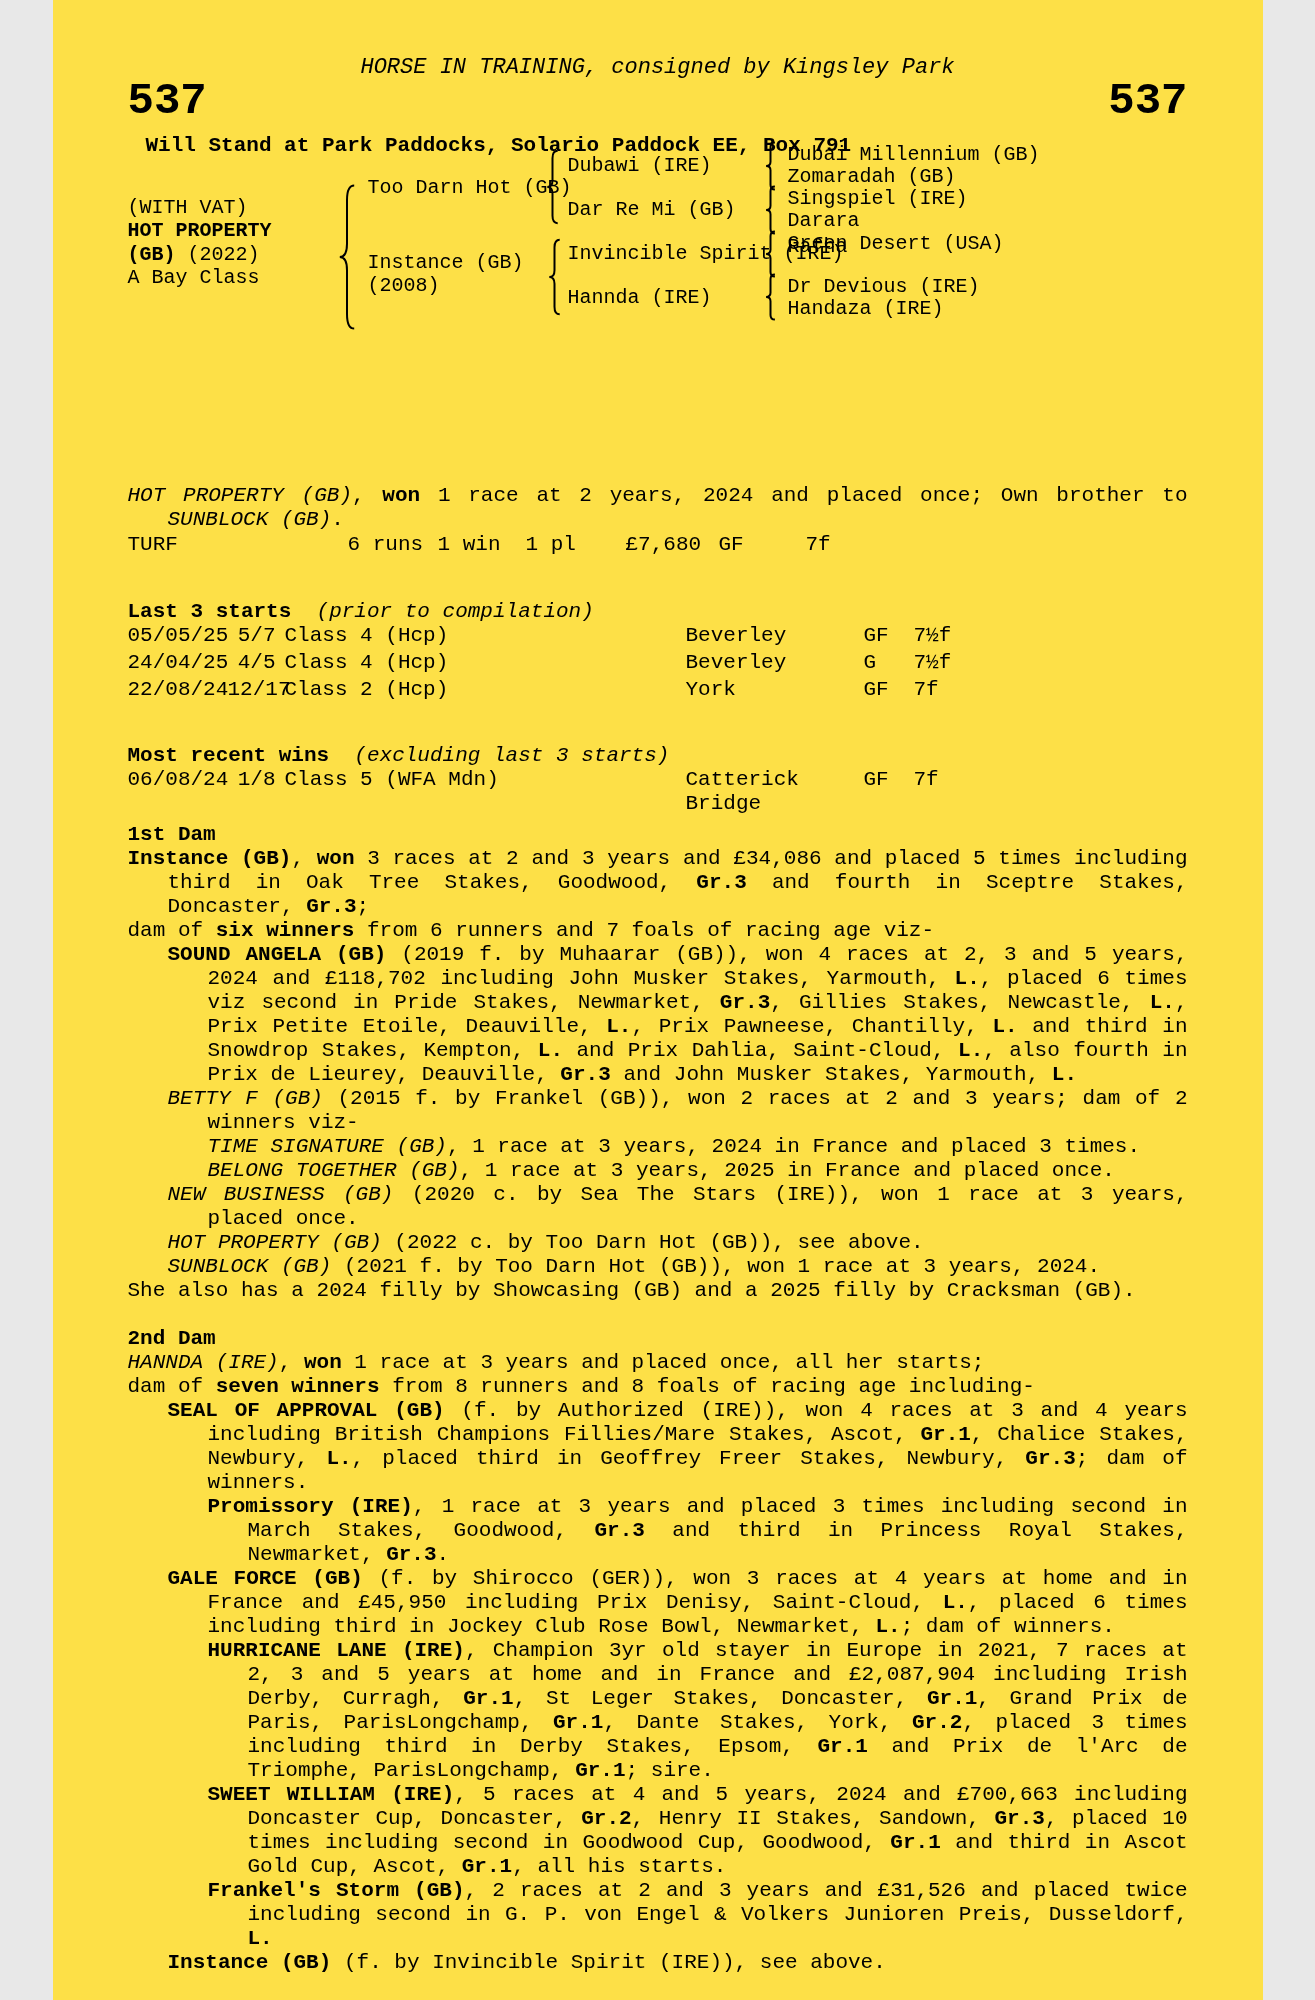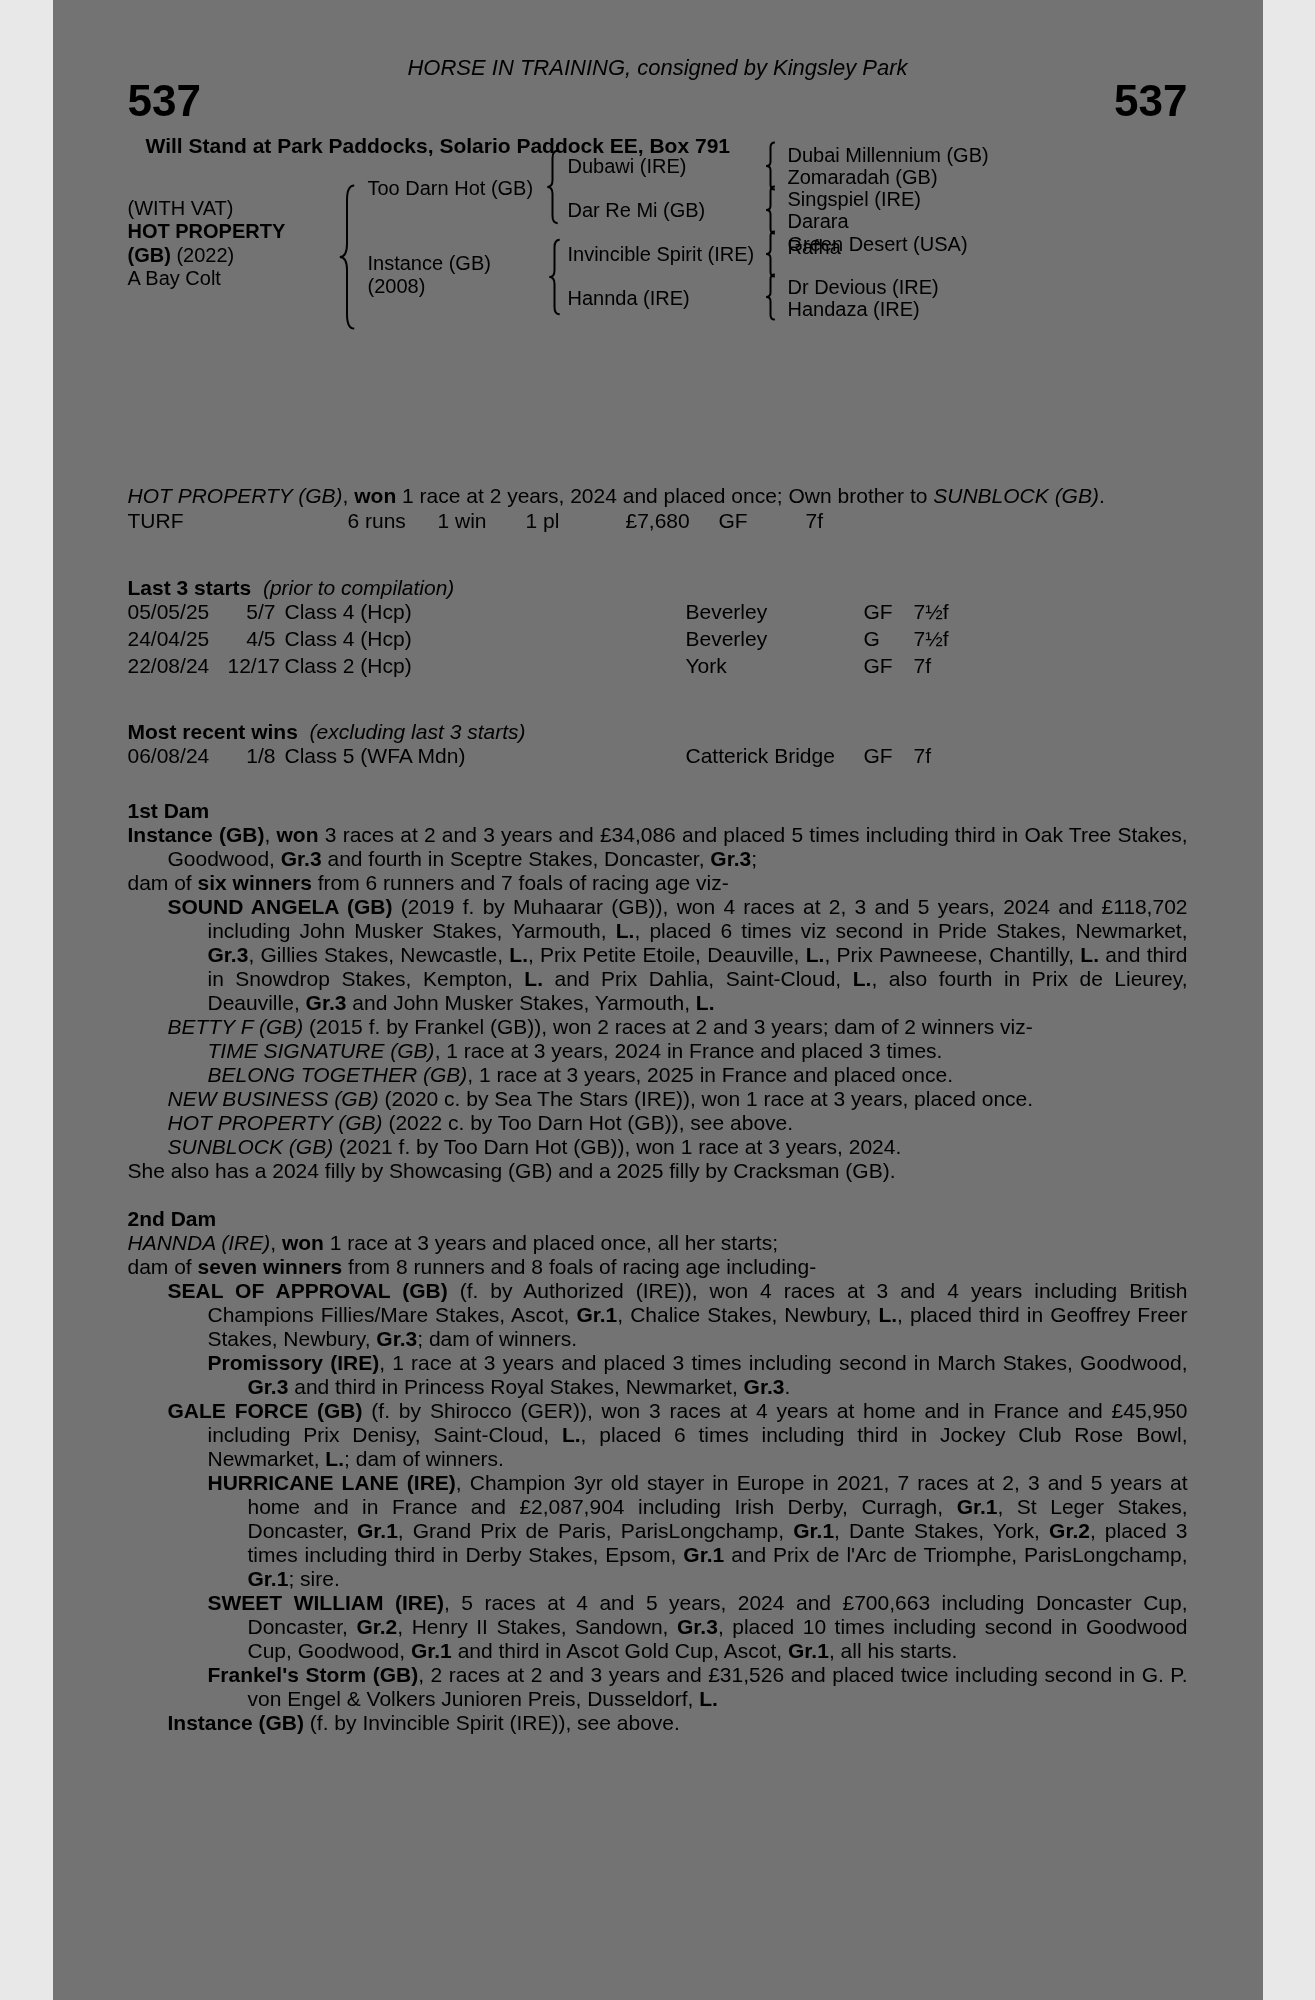--- a/index.html
+++ b/index.html
@@ -1,19 +1,19 @@
 <!DOCTYPE html>
 <html><head>
 <meta charset="utf-8">
 <style>
   html,body { margin:0; padding:0; background:#e8e8e8; }
   .page {
-    width:1210px; height:2000px; margin:0 auto; background:#737373;
+    width:1210px; height:2000px; margin:0 auto; background:#fde047;
     box-sizing:border-box; padding:0 75px;
-    font-family:Liberation Sans, sans-serif;
+    font-family:Liberation Mono, monospace;
     font-size:21px; line-height:24px; color:#000;
     position:relative; overflow:hidden;
   }
   .b { font-weight:bold; }
 
   .title { text-align:center; font-style:italic; font-size:22px; padding-top:56px; }
   .lot-row { display:flex; justify-content:space-between; align-items:flex-start;
              font-weight:bold; font-size:44px; line-height:42px; margin-top:0px; }
   .stand { font-weight:bold; margin-top:12px; margin-left:18px; white-space:nowrap; }
 
@@ -55,21 +55,21 @@
     <span>537</span>
   </div>
 
   <div class="stand">Will Stand at Park Paddocks, Solario Paddock EE, Box 791</div>
 
   <div class="pedigree">
 
     <div class="abs" style="left:0; top:53;  left:0px; top:53px;">(WITH VAT)</div>
     <div class="abs ped-name" style="left:0px; top:76px;">HOT PROPERTY</div>
     <div class="abs" style="left:0px; top:100px;"><span class="b">(GB)</span>&nbsp;<span>(2022)</span></div>
-    <div class="abs" style="left:0px; top:123px;">A Bay Colt</div>
+    <div class="abs" style="left:0px; top:123px;">A Bay Class</div>
 
     <svg class="brace" style="left:210px; top:40px; width:18px; height:146px;" viewBox="0 0 20 100" preserveAspectRatio="none">
         <path d="M18 1 Q10 1 10 11 L10 41 Q10 50 2 50 Q10 50 10 59 L10 89 Q10 99 18 99"></path>
       </svg>
 
     <div class="abs" style="left:240px; top:33px;">Too Darn Hot (GB)</div>
     <div class="abs" style="left:240px; top:108px;">Instance (GB)</div>
     <div class="abs" style="left:240px; top:131px;">(2008)</div>
 
     <svg class="brace" style="left:418px; top:6px; width:13px; height:74px;" viewBox="0 0 20 100" preserveAspectRatio="none">

